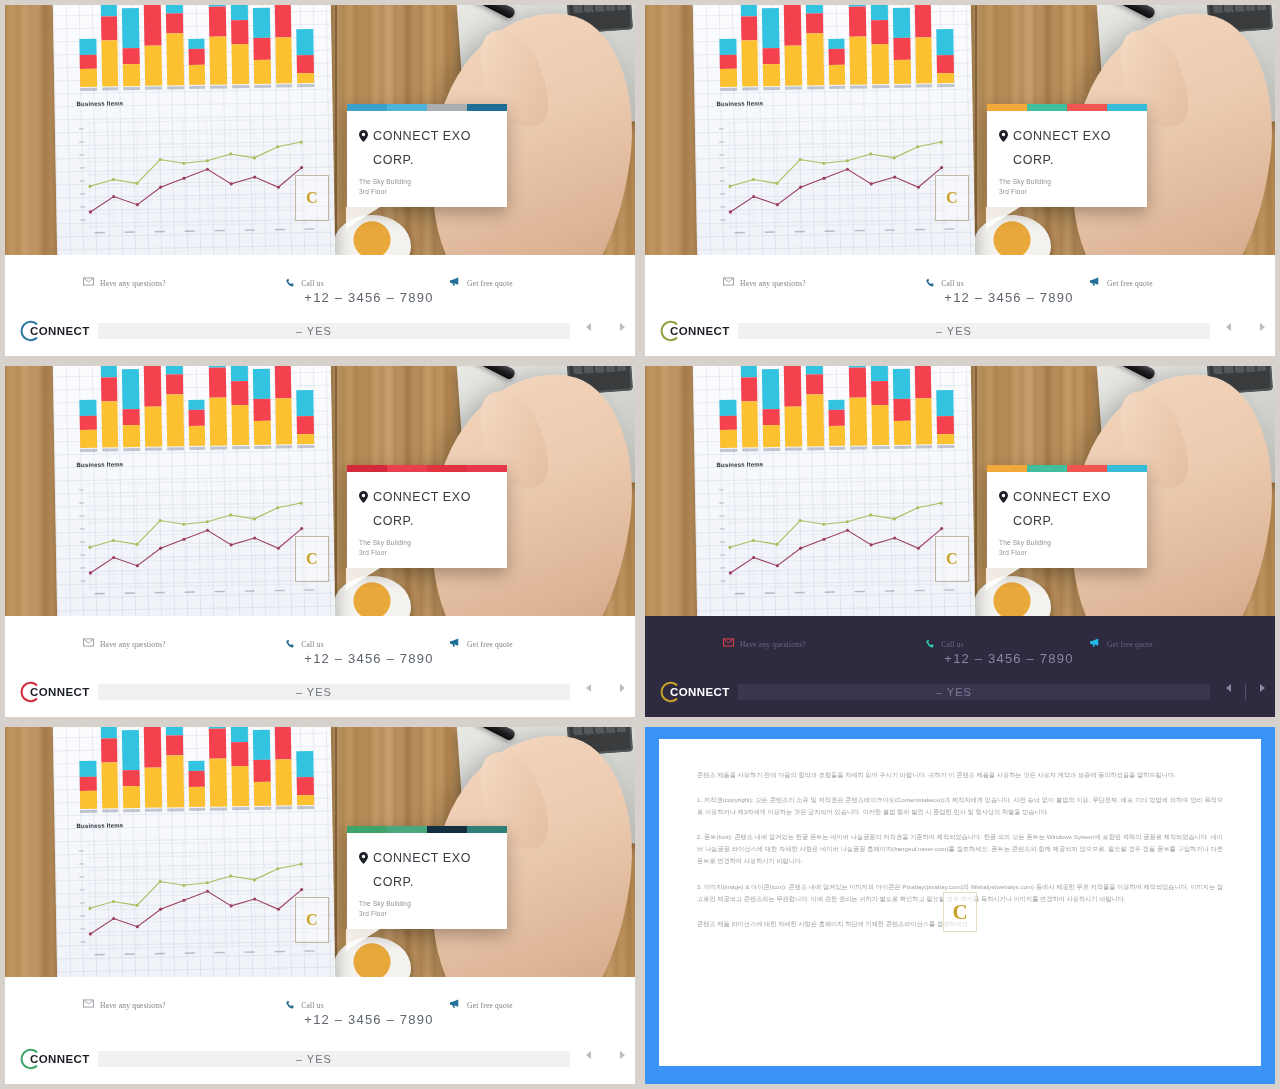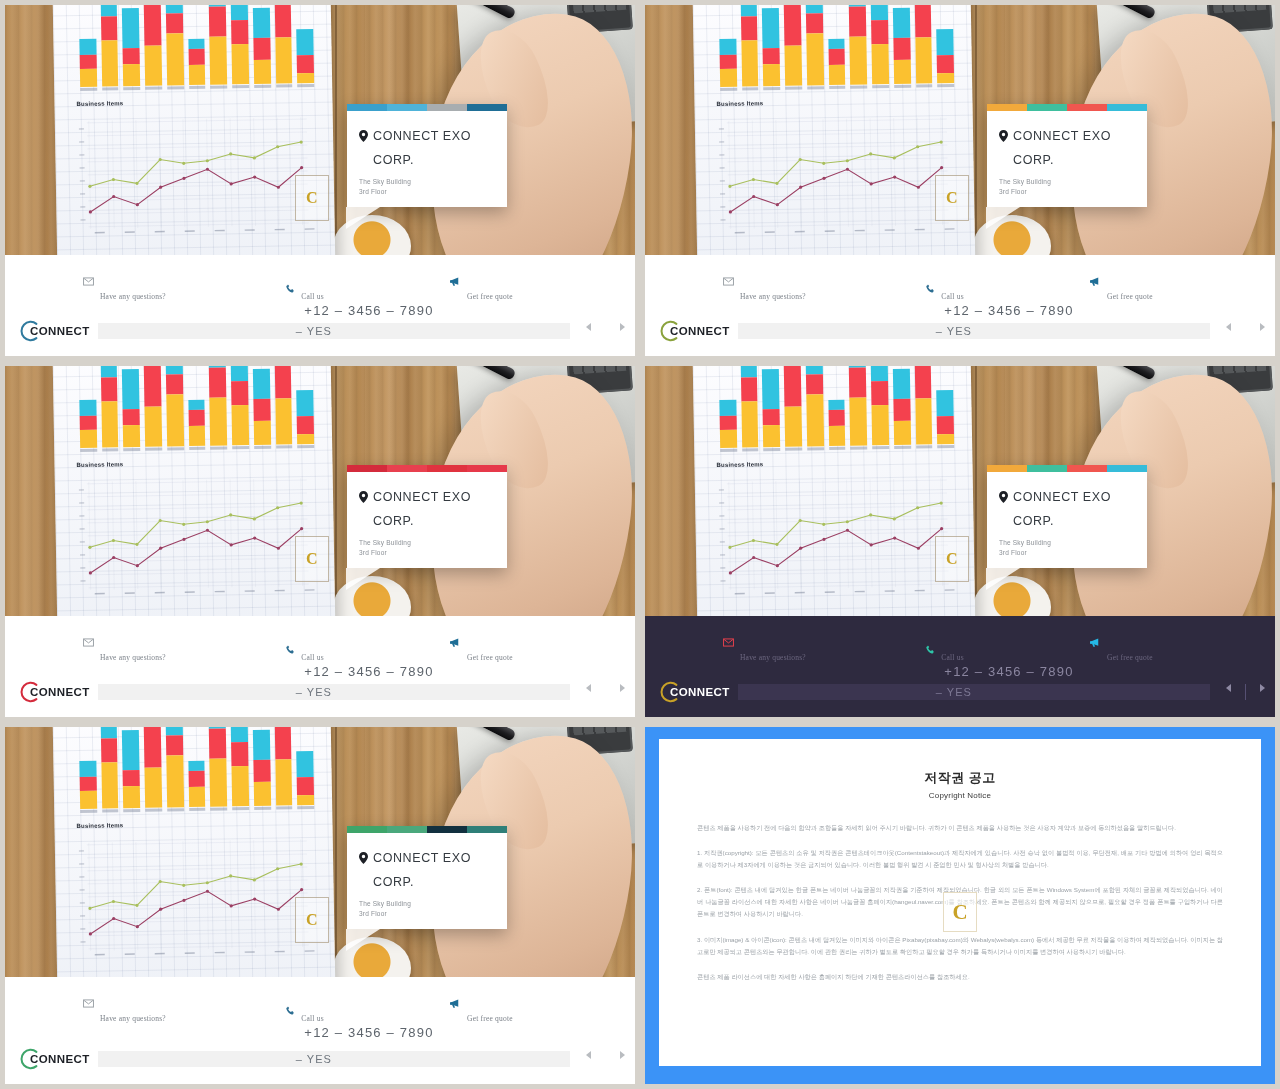--- a/index.html
+++ b/index.html
@@ -167,21 +167,21 @@
     display:flex; align-items:flex-start;
     padding: 0 56px 0 78px;
   }
   .citem { display:flex; align-items:flex-start; gap:6px; }
   .citem.c1 { flex:0 0 41%; }
   .citem.c2 { flex:0 0 33%; flex-direction:column; gap:2px; }
   .c2 .c2top { display:flex; align-items:center; gap:6px; }
   .citem.c3 { flex:1; }
   .clabel {
     font: 400 7.5px "Liberation Serif", serif;
-    color:#7b8189; letter-spacing:.2px; white-space:nowrap; padding-top:2px;margin-top:13px;
+    color:#7b8189; letter-spacing:.2px; white-space:nowrap; padding-top:2px;
   }
   .phone {
     font: 400 13px "Liberation Sans", sans-serif;
     color:#5d646c; letter-spacing:1.2px; margin-left:18px; white-space:nowrap;
   }
   .footer {
     position:absolute; left:0; right:0; bottom:14px;
     display:flex; align-items:center; padding: 0 10px 0 14px; gap:8px;
   }
   .logo { display:flex; align-items:center; gap:2px; flex:0 0 auto; }
@@ -1301,24 +1301,20 @@
               <span class="arrow r"></span>
             </div>
           </div>
         </div>
       </div>
     </div>
 
   <div class="cell">
     <div class="copy-wrap">
       <div class="copy-sheet">
-        <div class="copy-head">
-          <div class="copy-ko">저작권 공고</div>
-          <div class="copy-en">Copyright Notice</div>
-        </div>
         <div class="copy-p">콘텐츠 제품을 사용하기 전에 다음의 합약과 조항들을 자세히 읽어 주시기 바랍니다. 귀하가 이 콘텐츠 제품을 사용하는 것은 사용자 계약과 보증에 동의하셨음을 말히드립니다.</div>
         <div class="copy-p">1. 저작권(copyright): 모든 콘텐츠의 소유 및 저작권은 콘텐츠테이크아웃(Contentstakeout)과 제작자에게 있습니다. 사전 승낙 없이 불법적 이용, 무단전재, 배포 기타 방법에 의하여 영리 목적으로 이용하거나 제3자에게 이용하는 것은 금지되어 있습니다. 이러한 불법 행위 발견 시 준엄한 민사 및 형사상의 처벌을 받습니다.</div>
         <div class="copy-p">2. 폰트(font): 콘텐츠 내에 담겨있는 한글 폰트는 네이버 나눔글꼴의 저작권을 기준하여 제작되었습니다. 한글 외의 모든 폰트는 Windows System에 포함된 자체의 글꼴로 제작되었습니다. 네이버 나눔글꼴 라이선스에 대한 자세한 사항은 네이버 나눔글꼴 홈페이지(hangeul.naver.com)를 참조하세요. 폰트는 콘텐츠와 함께 제공되지 않으므로, 필요할 경우 정품 폰트를 구입하거나 다른 폰트로 변경하여 사용하시기 바랍니다.</div>
         <div class="copy-p">3. 이미지(image) &amp; 아이콘(icon): 콘텐츠 내에 담겨있는 이미지와 아이콘은 Pixabay(pixabay.com)와 Webalys(webalys.com) 등에서 제공한 무료 저작물을 이용하여 제작되었습니다. 이미지는 참고로만 제공되고 콘텐츠와는 무관합니다. 이에 관한 권리는 귀하가 별도로 확인하고 필요할 경우 허가를 득하시거나 이미지를 변경하여 사용하시기 바랍니다.</div>
         <div class="copy-p">콘텐츠 제품 라이선스에 대한 자세한 사항은 홈페이지 하단에 기재한 콘텐츠라이선스를 참조하세요.</div>
         <div class="wmark">C</div>
       </div>
     </div>
   </div>
 

